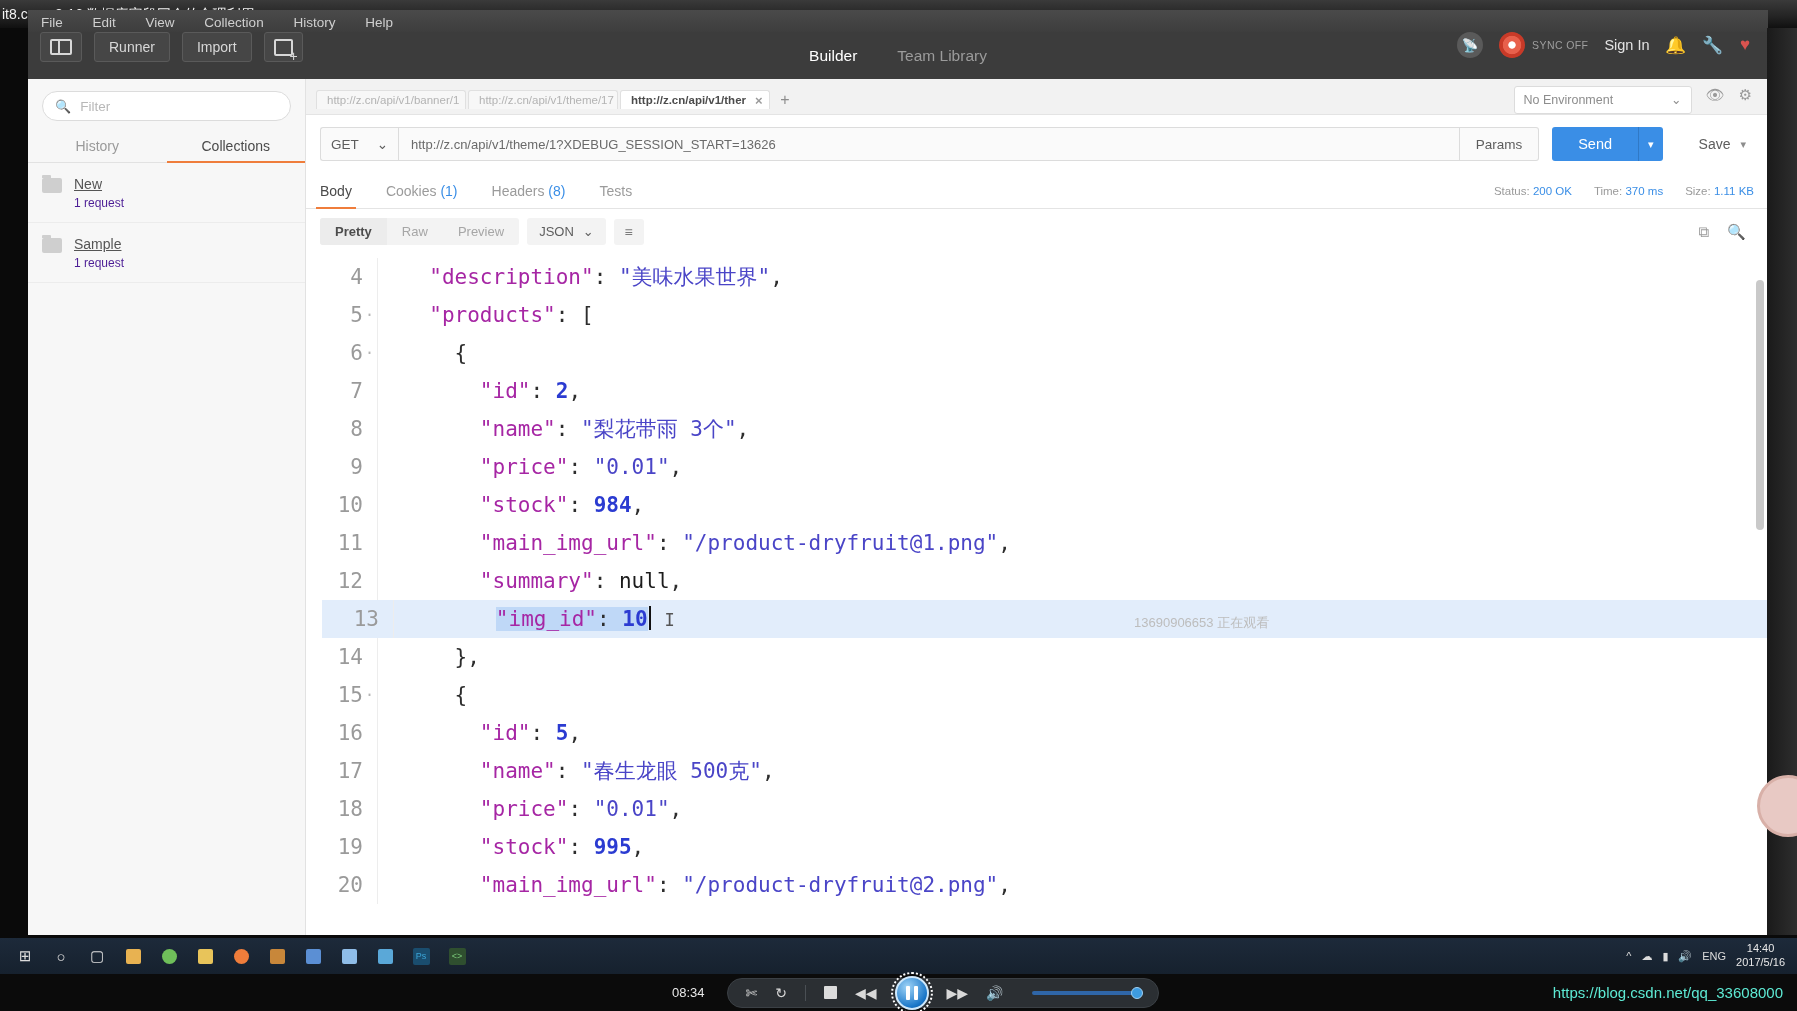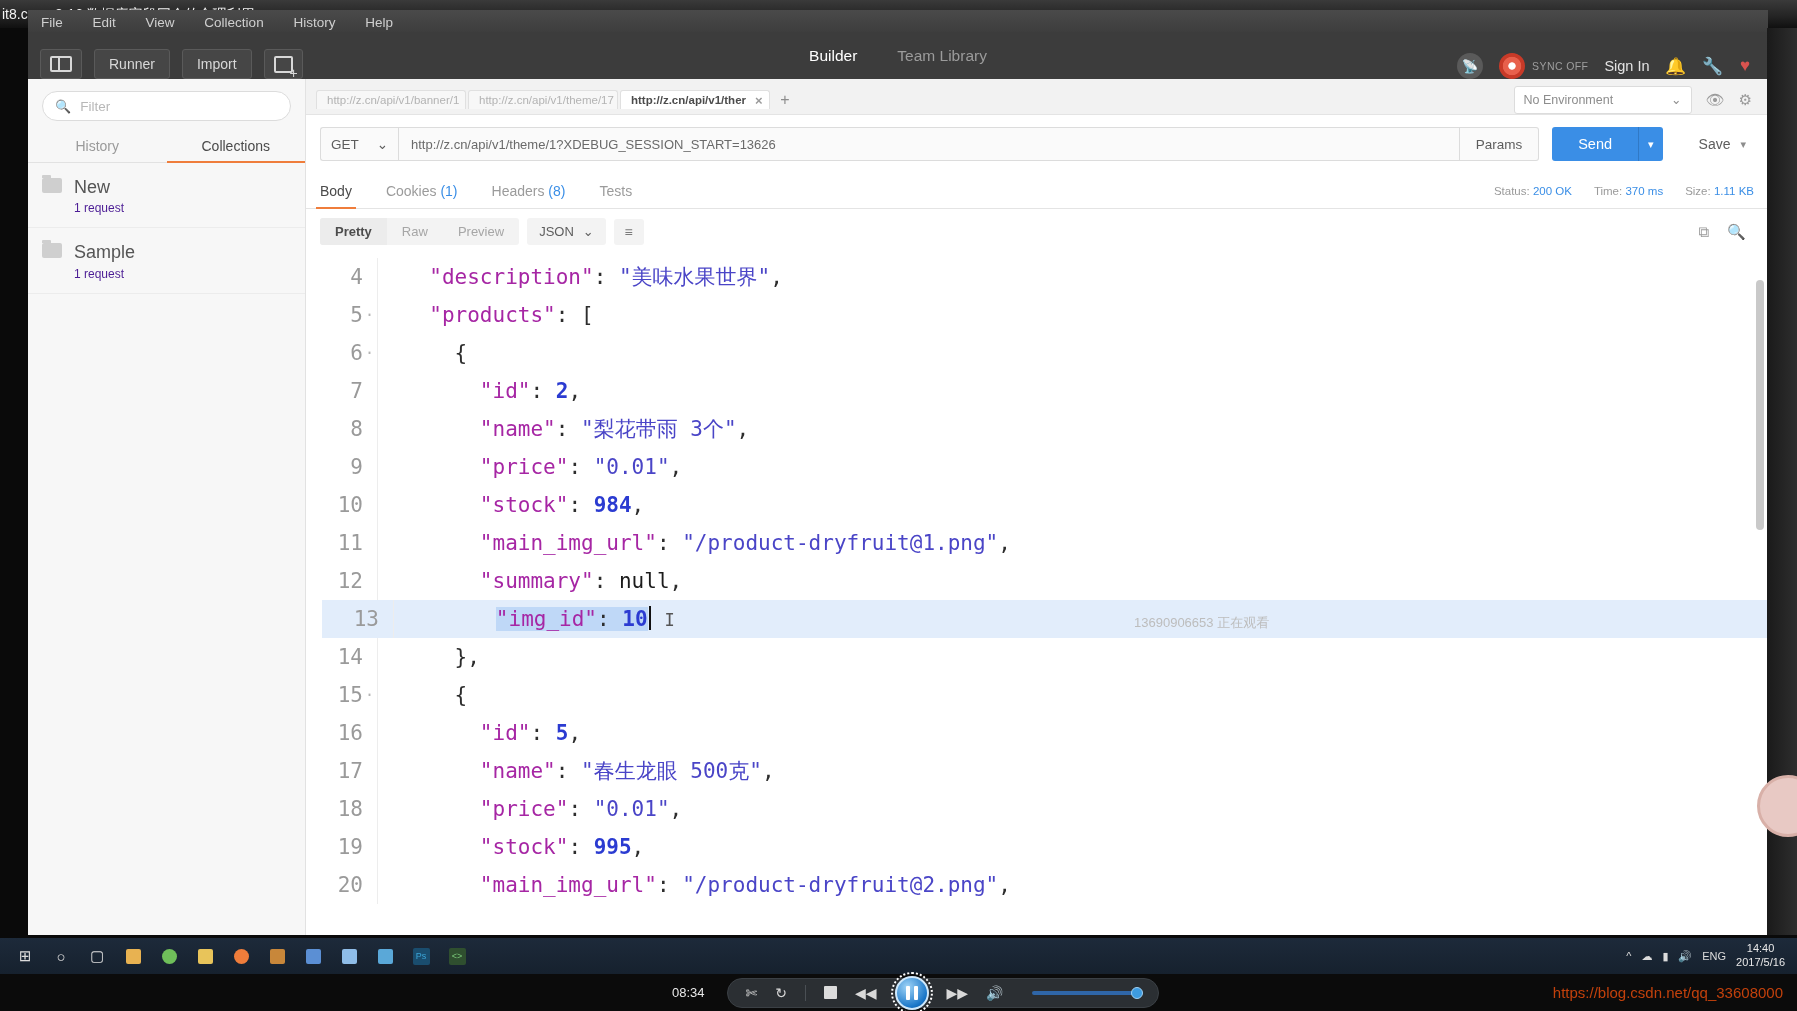--- a/index.html
+++ b/index.html
@@ -33,21 +33,21 @@
 
   
   .pm {
     position: absolute; left: 0; top: 22px; width: 1740px; height: 903px;
     background: #f5f5f5;
   }
 
   
   .pm-header {
     position: relative; height: 47px; width: 100%;
-    background: #3c3c3c; display: flex; align-items: flex-end;
+    background: #3c3c3c; display: flex; align-items: flex-start;
   }
   .hbtn {
     margin-left: 12px; height: 30px; padding: 0 14px; border: 1px solid #5a5a5a;
     border-radius: 3px; color: #d8d8d8; font-size: 14px;
     display: flex; align-items: center; justify-content: center; background: #464646;
   }
   .hbtn.icon-only { padding: 0 9px; }
   .sidebar-toggle-glyph {
     width: 22px; height: 16px; border: 2px solid #d8d8d8; border-radius: 2px;
     position: relative;
@@ -126,42 +126,42 @@
     align-items: flex-start;
   }
   .folder-ico {
     width: 20px; height: 15px; background: #cfcfcf; border-radius: 2px;
     margin-top: 3px; position: relative; flex: none;
   }
   .folder-ico::before {
     content: ""; position: absolute; left: 0; top: -3px; width: 9px; height: 3px;
     background: #cfcfcf; border-radius: 1px 1px 0 0;
   }
-  .coll-name { font-size: 18px; color: #555; line-height: 1.35; }
+  .coll-name { font-size: 14px; color: #555; line-height: 1.35; text-decoration: underline; }
   .coll-sub { font-size: 12px; color: #4c1d95; margin-top: 2px; }
 
   .main { flex: 1; background: #fff; display: flex; flex-direction: column; min-width: 0; }
 
   .reqtabs-row {
     display: flex; align-items: center; height: 36px; padding: 6px 10px 0 10px;
     background: #f2f2f2; border-bottom: 1px solid #e4e4e4; gap: 2px;
   }
   .reqtab {
     height: 19px; max-width: 150px; border: 1px solid #e0e0e0; border-bottom: none;
     background: #f7f7f7; border-radius: 3px 3px 0 0; color: #b3b3b3;
     font-size: 11.5px; display: flex; align-items: center; padding: 0 10px;
     white-space: nowrap; overflow: hidden;
   }
   .reqtab.active { background: #fff; color: #4c4c4c; font-weight: bold; }
   .reqtab .x { margin-left: 9px; color: #9a9a9a; font-size: 13px; }
   .addtab {
     width: 26px; height: 27px; display: flex; align-items: center;
     justify-content: center; color: #8d8d8d; font-size: 16px;
   }
-  .env-right { margin-left: auto; display: flex; align-items: center; gap: 14px; padding-right: 6px; }
+  .env-right { margin-left: auto; display: flex; align-items: flex-start; gap: 14px; padding-right: 6px; }
   .env-select {
     width: 178px; height: 28px; border: 1px solid #dcdcdc; border-radius: 3px;
     background: #fff; display: flex; align-items: center; justify-content: space-between;
     padding: 0 9px; color: #8d8d8d; font-size: 12.5px;
   }
   .env-ico { color: #9a9a9a; font-size: 15px; }
 
   .url-row { display: flex; align-items: center; gap: 0; padding: 12px 14px; background: #fff; }
   .method-box {
     width: 78px; height: 34px; border: 1px solid #dcdcdc; border-right: none;
@@ -316,21 +316,21 @@
   .pp-bars span { width: 4px; height: 14px; background: #fff; border-radius: 1px; }
   .vol-track {
     width: 108px; height: 4px; background: #2f66a8; border-radius: 2px; position: relative;
     margin-left: 10px;
   }
   .vol-knob {
     position: absolute; right: -3px; top: -4px; width: 12px; height: 12px;
     border-radius: 50%; background: #3d9be0; border: 1px solid #9fd0f2;
   }
   .blog-url {
-    margin-left: auto; padding-right: 14px; color: #c2410c; font-size: 15px;
+    margin-left: auto; padding-right: 14px; color: #5eead4; font-size: 15px;
   }
 </style>
 </head>
 <body>
 
 <div id="root">
 
   <div class="capture-title">
     <span>it8.com_8-16 数据库字段冗余的合理利用</span>
   </div>

